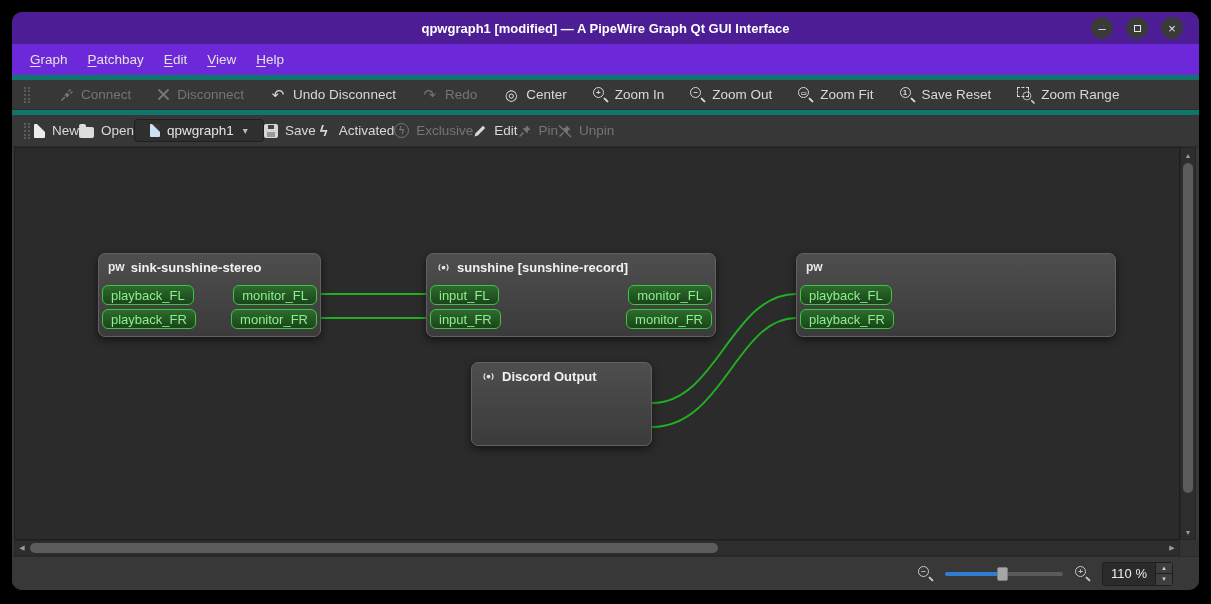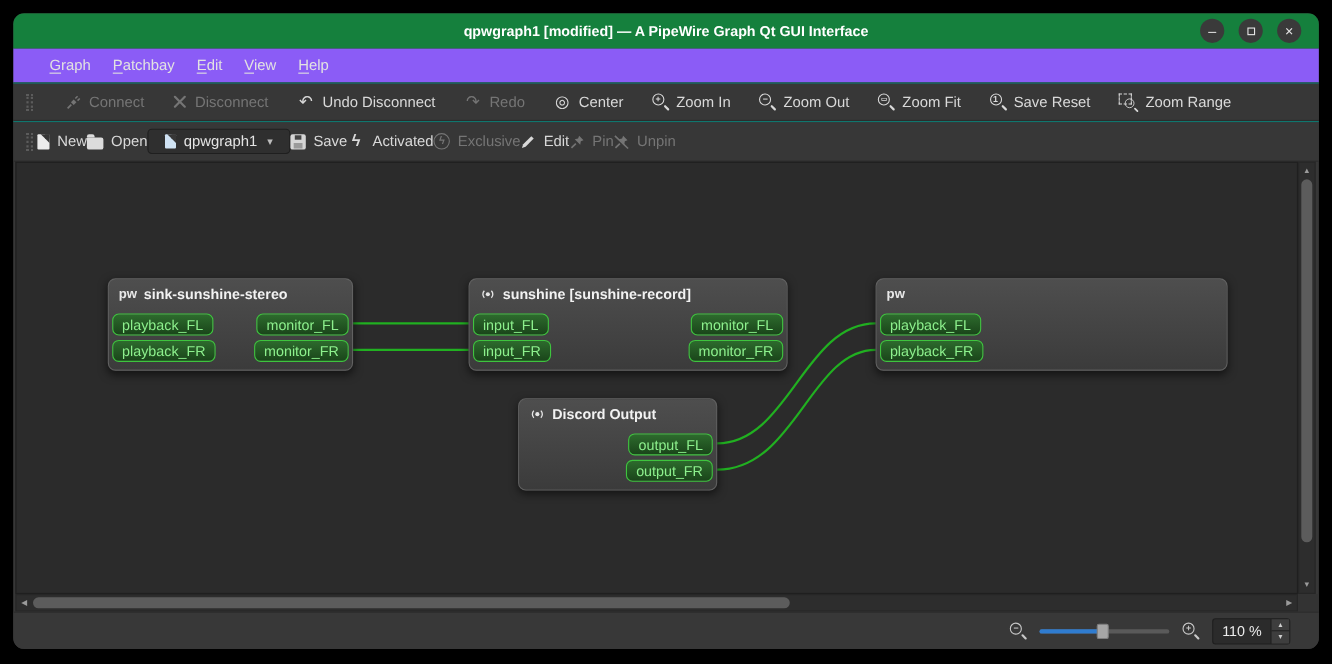--- a/index.html
+++ b/index.html
@@ -1,33 +1,33 @@
 <!DOCTYPE html>
 <html><head>
 <meta charset="utf-8">
 <style>
 *{box-sizing:border-box}
 html,body{margin:0;padding:0}
 body{width:1211px;height:604px;background:#000;font-family:"Liberation Sans",sans-serif;color:#d8d8d8;overflow:hidden}
 .window{position:absolute;left:12px;top:12px;width:1187px;height:578px;background:#373737;border-radius:10px;overflow:hidden;display:flex;flex-direction:column}
 
 
-.titlebar{height:32px;background:#15803d;position:relative;display:flex;align-items:center;justify-content:center;flex:0 0 auto}
+.titlebar{height:32px;background:#4c1d95;position:relative;display:flex;align-items:center;justify-content:center;flex:0 0 auto}
 .title{font-size:13px;font-weight:bold;color:#ffffff}
 .win-controls{position:absolute;right:16px;top:0;height:100%;display:flex;align-items:center;gap:13px}
 .wbtn{width:22px;height:22px;border-radius:50%;background:#3a3a3a;color:#e6e6e6;display:flex;align-items:center;justify-content:center;font-size:13px;line-height:1}
 .wbtn .sq{width:7px;height:7px;border:1px solid #e6e6e6;display:block}
 
 
-.menubar{height:31px;background:#8b5cf6;display:flex;align-items:stretch;padding-left:23px;flex:0 0 auto;font-size:13.5px}
+.menubar{height:31px;background:#6d28d9;display:flex;align-items:stretch;padding-left:8px;flex:0 0 auto;font-size:13.5px}
 .menu-item{display:flex;align-items:center;padding:0 10px;color:#e2e2e2}
 .mn{text-decoration:underline;text-underline-offset:2px}
 
 
-.toolbar{background:#373737;display:flex;align-items:center;flex:0 0 auto;border-top:1px solid #0f766e;border-bottom:1px solid #2c2c2c;padding-left:12px}
+.toolbar{background:#373737;display:flex;align-items:center;flex:0 0 auto;border-top:5px solid #0f766e;border-bottom:1px solid #2c2c2c;padding-left:12px}
 .tb1{height:35px;gap:26px}
 .tb2{height:37px;}
 .handle{width:6px;height:16px;border-left:2px dotted #5c5c5c;border-right:2px dotted #5c5c5c;margin-right:4px;flex:0 0 auto}
 .tbtn{display:inline-flex;align-items:center;gap:7px;font-size:13.5px;color:#d9d9d9;white-space:nowrap}
 .tbtn.disabled{color:#757575}
 .i{display:inline-flex;align-items:center;justify-content:center;width:16px;height:16px;font-size:15px;line-height:1;flex:0 0 auto}
 
 
 .mag{position:relative;width:15px;height:15px;flex:0 0 auto;display:inline-block}
 .mag .lens{position:absolute;top:0;left:0;width:11px;height:11px;border:1.5px solid currentColor;border-radius:50%;display:flex;align-items:center;justify-content:center;font-size:8px;font-weight:bold;line-height:1}
@@ -301,28 +301,20 @@
       </div>
 
       <div class="node" style="left:456px;top:214px;width:181px;height:84px">
         <div class="node-title">
           <svg class="icon" width="15" height="15" viewBox="0 0 16 16">
               <circle cx="8" cy="8" r="2" fill="#e6e6e6"></circle>
               <path d="M4.6 4.6a4.8 4.8 0 0 0 0 6.8 M11.4 4.6a4.8 4.8 0 0 1 0 6.8" stroke="#e6e6e6" stroke-width="1.3" fill="none"></path>
             </svg>
           <span>Discord Output</span>
         </div>
-        <div class="ports">
-          <div class="port-row out-only">
-            <span class="port">output_FL</span>
-          </div>
-          <div class="port-row out-only">
-            <span class="port">output_FR</span>
-          </div>
-        </div>
       </div>
 
     </div>
 
     <div class="vscroll">
       <span class="sbtn">▲</span>
       <span class="vthumb"></span>
       <span class="vspacer"></span>
       <span class="sbtn">▼</span>
     </div>

